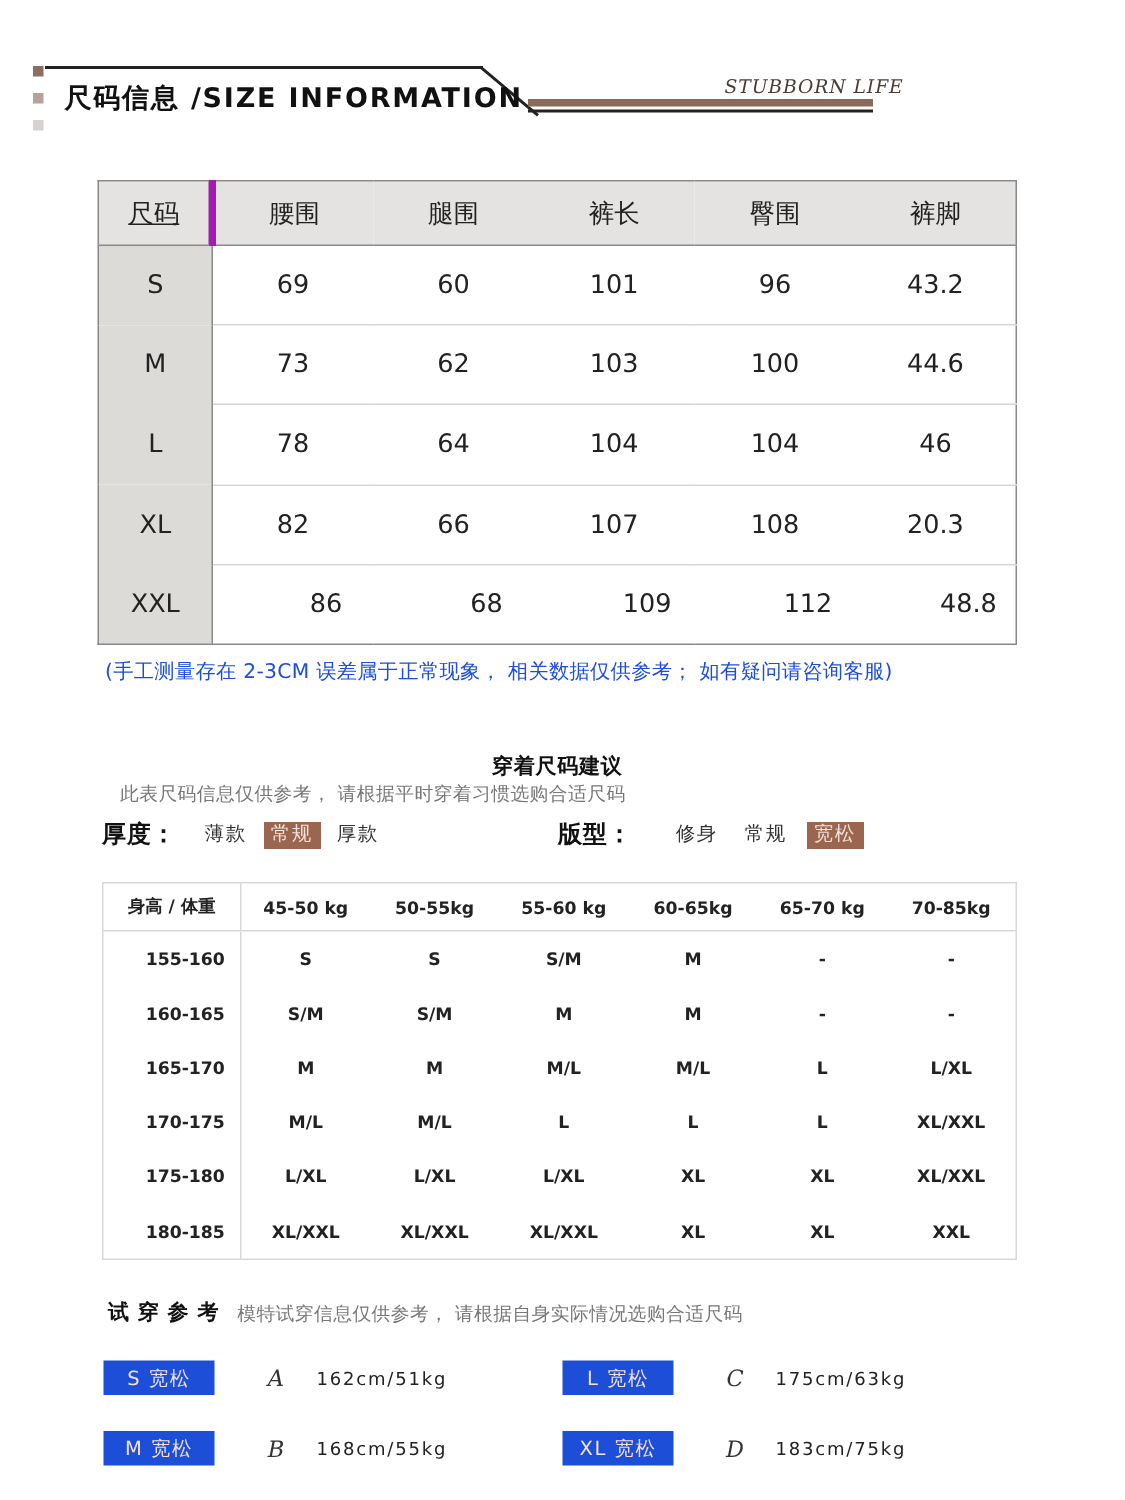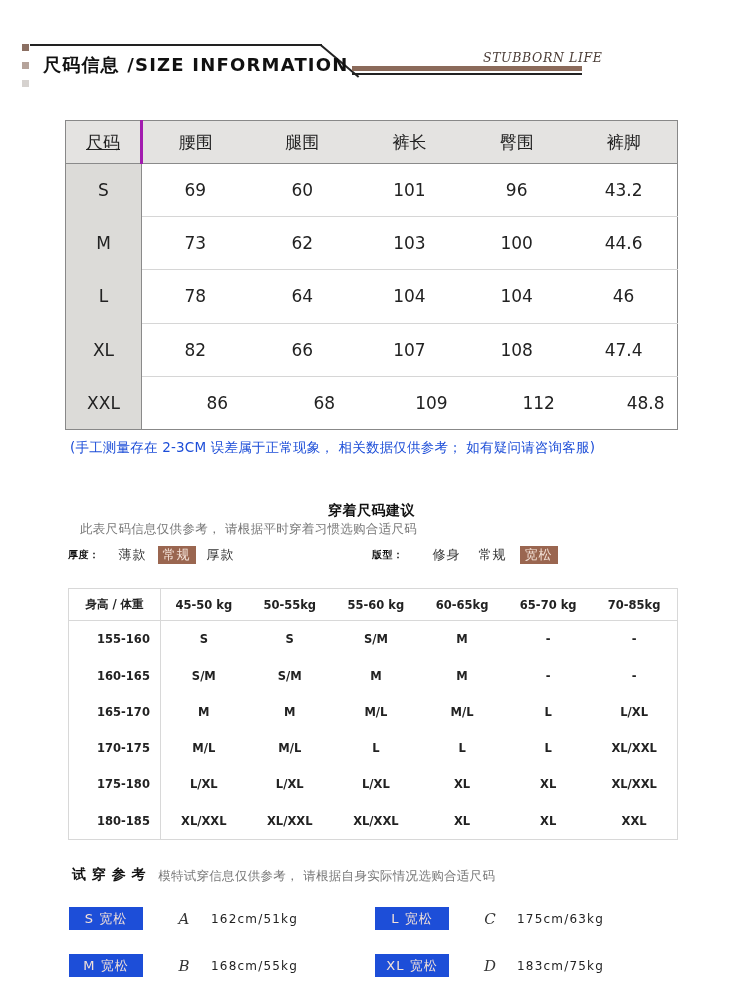--- a/index.html
+++ b/index.html
@@ -13,37 +13,37 @@
   .hdr-diag { position: absolute; left: 321px; top: 44px; width: 50px; height: 2px; background: #222; transform-origin: 0 0; transform: rotate(40deg); }
   .hdr-title { position: absolute; left: 43px; top: 53px; font-family: "DejaVu Sans", sans-serif; font-weight: bold; font-size: 18px; letter-spacing: 1.2px; color: #111; white-space: nowrap; }
   .hdr-brown-bar { position: absolute; left: 352px; top: 66px; width: 230px; height: 5px; background: #8b6a5a; }
   .hdr-line-bottom { position: absolute; left: 352px; top: 73px; width: 230px; height: 1.5px; background: #222; }
   .hdr-brand { position: absolute; left: 483px; top: 50px; font-family: "DejaVu Serif", serif; font-style: italic; font-size: 12.5px; letter-spacing: 0.6px; color: #4a3c36; }
 
   
   .size-table { position: absolute; left: 65px; top: 120px; width: 613px; height: 310px; border: 1px solid #888; border-collapse: collapse; table-layout: fixed; }
   .size-table th, .size-table td { text-align: center; font-family: "DejaVu Sans", sans-serif; font-weight: normal; color: #222; }
   .size-table thead th { background: #e4e3e1; font-size: 17px; height: 43px; border-bottom: 1px solid #8a8a8a; }
-  .size-table thead th.corner { border-right: 3px solid #a21caf; text-decoration: underline; }
+  .size-table thead th.corner { border-right: 5px solid #a21caf; text-decoration: underline; }
   .size-table tbody th { background: #dcdbd8; font-size: 17px; border-right: 1px solid #8a8a8a; }
   .size-table tbody td { font-size: 17px; border-bottom: 1px solid #d6d6d6; }
   .size-table tbody tr:last-child td { border-bottom: none; padding-left: 44px; }
   .size-table col.c0 { width: 76px; }
 
   .size-note { position: absolute; left: 70px; top: 439px; font-size: 13.5px; color: #1d4ed8; white-space: nowrap; letter-spacing: 0.2px; }
 
   
   .sec-head { position: absolute; display: flex; align-items: flex-end; white-space: nowrap; }
   .sec-title { position: relative; font-weight: bold; font-size: 14px; color: #111; padding: 0 2px 1px 2px; letter-spacing: 0.5px; }
   .sec-title::after { content: ""; position: absolute; left: 0; right: 0; bottom: -2px; height: 6px; background: #8b6a5a; z-index: -1; }
   .sec-sub { font-size: 12.5px; color: #777; margin-left: 10px; letter-spacing: 0.3px; }
 
   
   .opt-row { position: absolute; display: flex; align-items: center; white-space: nowrap; }
-  .opt-label { font-weight: bold; font-size: 10px; color: #111; margin-right: 14px; letter-spacing: 0.5px; }
+  .opt-label { font-weight: bold; font-size: 16px; color: #111; margin-right: 14px; letter-spacing: 0.5px; }
   .opt { font-size: 13px; color: #333; padding: 0 5px; margin-right: 6px; line-height: 18px; letter-spacing: 1px; }
   .opt.active { background: #9a6650; color: #f4e2d8; }
 
   
   .rec-table { position: absolute; left: 68px; top: 588px; width: 610px; height: 252px; border: 1px solid #d8d8d8; border-collapse: collapse; table-layout: fixed; }
   .rec-table th, .rec-table td { text-align: center; font-weight: bold; font-size: 11.5px; color: #222; }
   .rec-table thead th { height: 32px; border-bottom: 1px solid #d8d8d8; }
   .rec-table thead th.corner { border-right: 1px solid #d8d8d8; }
   .rec-table tbody th { border-right: 1px solid #d8d8d8; padding-left: 18px; }
   .rec-table col.c0 { width: 92px; }
@@ -112,21 +112,21 @@
       <td>104</td>
       <td>104</td>
       <td>46</td>
     </tr>
     <tr>
       <th>XL</th>
       <td>82</td>
       <td>66</td>
       <td>107</td>
       <td>108</td>
-      <td>47.4</td>
+      <td>20.3</td>
     </tr>
     <tr>
       <th>XXL</th>
       <td>86</td>
       <td>68</td>
       <td>109</td>
       <td>112</td>
       <td>48.8</td>
     </tr>
   </tbody>

